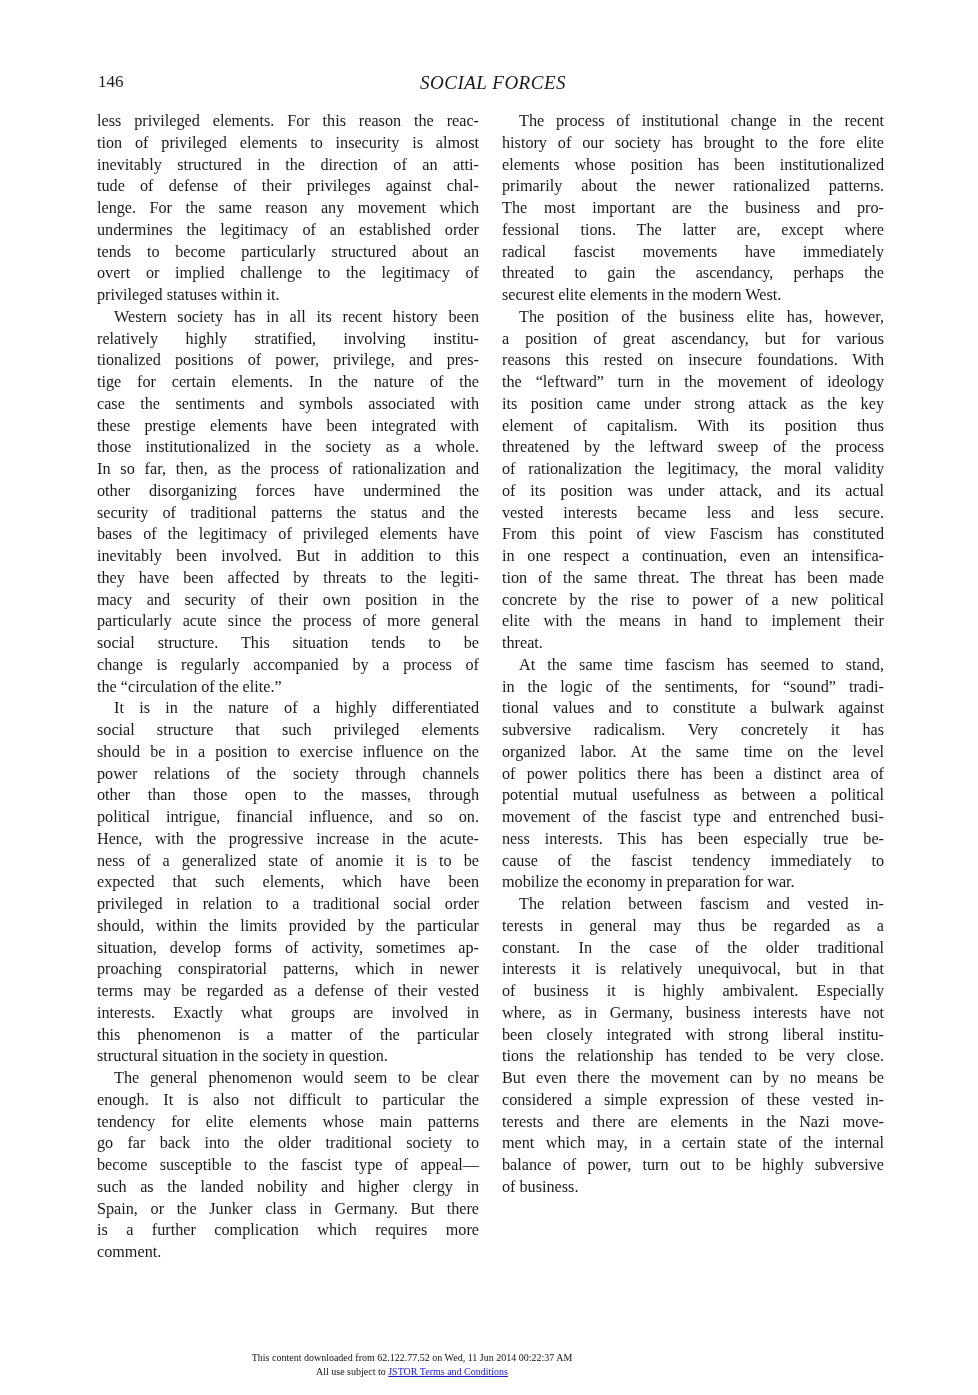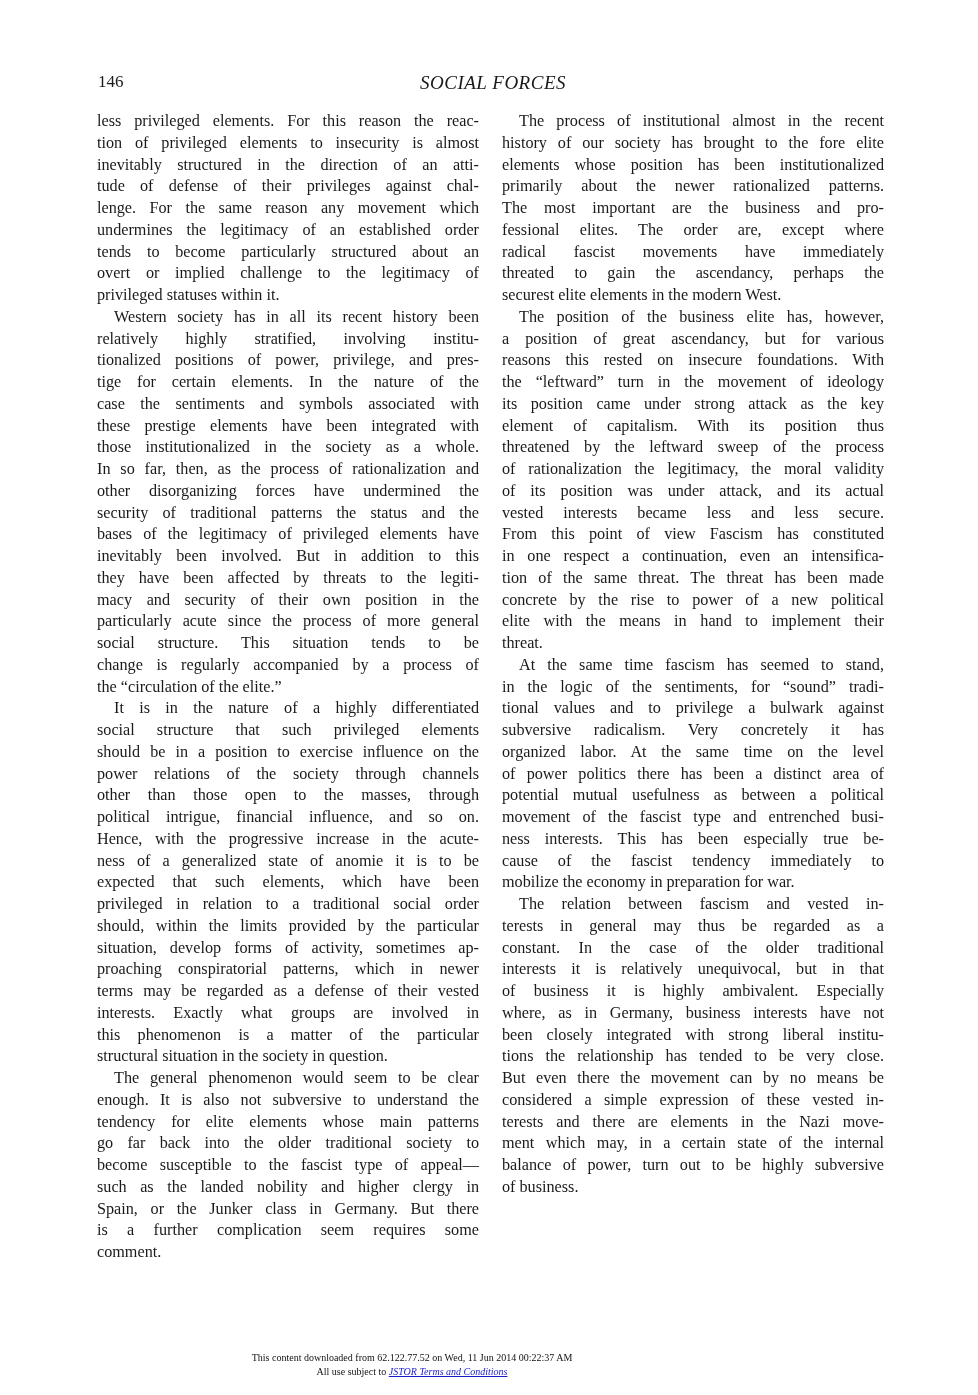--- a/index.html
+++ b/index.html
@@ -12,21 +12,21 @@
   .col { position: absolute; top: 111px; width: 382px; }
   .col.left { left: 97px; }
   .col.right { left: 502px; }
   .line { display: block; height: 21.75px; line-height: 21.75px; font-size: 16.2px;
           text-align: justify; text-align-last: justify; white-space: nowrap; overflow: visible; }
   .line.last { text-align-last: left; }
   .line.indent { padding-left: 17px; }
   .para { display: block; }
   .footer { position: absolute; top: 1351px; left: 0; width: 824px; text-align: center;
             font-family: "Liberation Serif", serif; font-size: 10px; line-height: 14px; color: #111; }
-  .footer a { color: #1a1acc; text-decoration: underline; font-style: italic; }
+  .footer a { color: #1a1acc; text-decoration: underline; }
 </style>
 </head>
 <body>
 
 <div class="header">
   <span class="page-num">146</span>
   <span class="running-title">SOCIAL FORCES</span>
 </div>
 
 <div class="col left">
@@ -75,38 +75,38 @@
       <span class="line">should, within the limits provided by the particular</span>
       <span class="line">situation, develop forms of activity, sometimes ap-</span>
       <span class="line">proaching conspiratorial patterns, which in newer</span>
       <span class="line">terms may be regarded as a defense of their vested</span>
       <span class="line">interests.  Exactly what groups are involved in</span>
       <span class="line">this phenomenon is a matter of the particular</span>
       <span class="line last">structural situation in the society in question.</span>
     </div>
     <div class="para">
       <span class="line indent">The general phenomenon would seem to be clear</span>
-      <span class="line">enough.  It is also not subversive to understand the</span>
+      <span class="line">enough.  It is also not difficult to particular the</span>
       <span class="line">tendency for elite elements whose main patterns</span>
       <span class="line">go far back into the older traditional society to</span>
       <span class="line">become susceptible to the fascist type of appeal—</span>
       <span class="line">such as the landed nobility and higher clergy in</span>
       <span class="line">Spain, or the Junker class in Germany.  But there</span>
-      <span class="line">is a further complication seem requires some</span>
+      <span class="line">is a further complication which requires more</span>
       <span class="line last">comment.</span>
     </div>
   </div>
 <div class="col right">
     <div class="para">
-      <span class="line indent">The process of institutional almost in the recent</span>
+      <span class="line indent">The process of institutional change in the recent</span>
       <span class="line">history of our society has brought to the fore elite</span>
       <span class="line">elements whose position has been institutionalized</span>
       <span class="line">primarily about the newer rationalized patterns.</span>
       <span class="line">The most important are the business and pro-</span>
-      <span class="line">fessional elites.  The order are, except where</span>
+      <span class="line">fessional tions.  The latter are, except where</span>
       <span class="line">radical fascist movements have immediately</span>
       <span class="line">threated to gain the ascendancy, perhaps the</span>
       <span class="line last">securest elite elements in the modern West.</span>
     </div>
     <div class="para">
       <span class="line indent">The position of the business elite has, however,</span>
       <span class="line">a position of great ascendancy, but for various</span>
       <span class="line">reasons this rested on insecure foundations.  With</span>
       <span class="line">the “leftward” turn in the movement of ideology</span>
       <span class="line">its position came under strong attack as the key</span>
@@ -118,21 +118,21 @@
       <span class="line">From this point of view Fascism has constituted</span>
       <span class="line">in one respect a continuation, even an intensifica-</span>
       <span class="line">tion of the same threat.  The threat has been made</span>
       <span class="line">concrete by the rise to power of a new political</span>
       <span class="line">elite with the means in hand to implement their</span>
       <span class="line last">threat.</span>
     </div>
     <div class="para">
       <span class="line indent">At the same time fascism has seemed to stand,</span>
       <span class="line">in the logic of the sentiments, for “sound” tradi-</span>
-      <span class="line">tional values and to privilege a bulwark against</span>
+      <span class="line">tional values and to constitute a bulwark against</span>
       <span class="line">subversive radicalism.  Very concretely it has</span>
       <span class="line">organized labor.  At the same time on the level</span>
       <span class="line">of power politics there has been a distinct area of</span>
       <span class="line">potential mutual usefulness as between a political</span>
       <span class="line">movement of the fascist type and entrenched busi-</span>
       <span class="line">ness interests.  This has been especially true be-</span>
       <span class="line">cause of the fascist tendency immediately to</span>
       <span class="line last">mobilize the economy in preparation for war.</span>
     </div>
     <div class="para">

